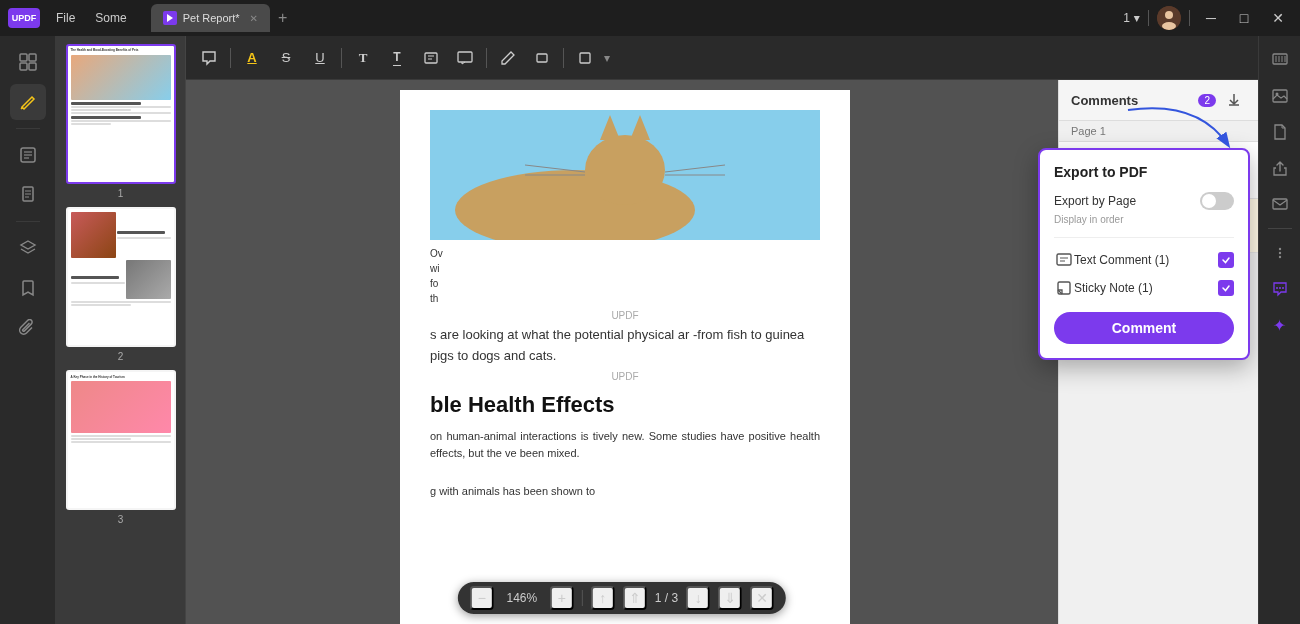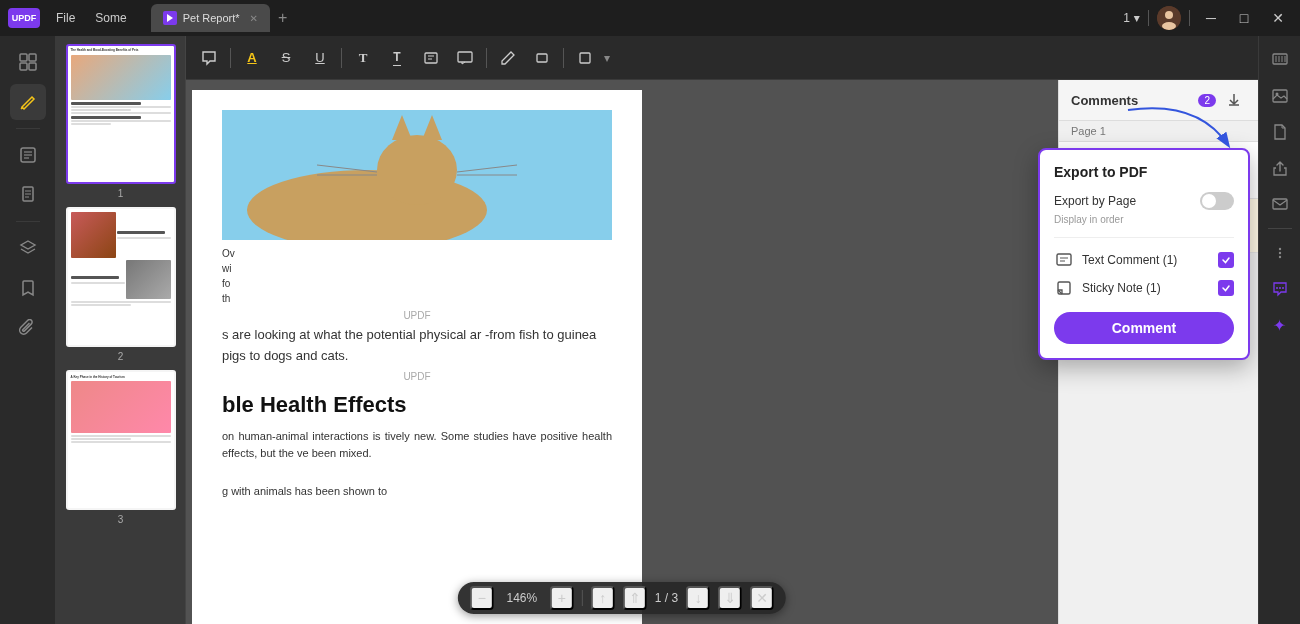--- a/index.html
+++ b/index.html
@@ -44,21 +44,21 @@
     .thumb-num { color: #aaa; font-size: 10px; }
 
     
     .content-area { flex: 1; display: flex; flex-direction: column; position: relative; }
     .toolbar { height: 44px; background: #2a2a2a; border-bottom: 1px solid #3a3a3a; display: flex; align-items: center; padding: 0 8px; gap: 4px; }
     .tb-btn { width: 30px; height: 30px; display: flex; align-items: center; justify-content: center; border-radius: 4px; cursor: pointer; color: #ccc; font-size: 14px; border: none; background: transparent; }
     .tb-sep { width: 1px; height: 20px; background: #555; margin: 0 2px; }
 
     
     .doc-area { flex: 1; background: #525252; overflow: hidden; position: relative; }
-    .doc-page { position: absolute; top: 0; left: 0; right: 0; bottom: 0; display: flex; align-items: flex-start; overflow: hidden; padding-left: 6px; }
+    .doc-page { position: absolute; top: 0; left: 0; right: 0; bottom: 0; display: flex; align-items: flex-start; justify-content: center; overflow: hidden; padding-left: 6px; }
     .doc-content { width: 450px; background: white; min-height: 600px; padding: 20px 30px; position: relative; margin-top: 10px; }
     .doc-heading { font-size: 22px; font-weight: bold; color: #111; margin: 10px 0; }
     .doc-para { font-size: 11px; line-height: 1.6; color: #333; text-align: justify; }
     .updf-watermark { color: #aaa; font-size: 10px; text-align: center; margin: 4px 0; }
 
     
     .comments-panel { width: 200px; background: #f0f0f0; border-left: 1px solid #ddd; display: flex; flex-direction: column; }
     .comments-header { padding: 8px 12px; border-bottom: 1px solid #ddd; display: flex; align-items: center; justify-content: space-between; background: #f5f5f5; }
     .comments-title { font-size: 13px; font-weight: 600; color: #333; }
     .comments-count-badge { background: #7c3aed; color: white; border-radius: 10px; font-size: 10px; padding: 1px 6px; }
@@ -97,21 +97,21 @@
     }
     .export-popup-title { font-size: 14px; font-weight: 700; color: #222; margin-bottom: 12px; }
     .export-option-row { display: flex; align-items: center; justify-content: space-between; margin-bottom: 4px; gap: 8px; }
     .export-option-label { font-size: 12px; color: #333; font-weight: 500; }
     .toggle { width: 34px; height: 18px; background: #ccc; border-radius: 9px; position: relative; cursor: pointer; flex-shrink: 0; }
     .toggle.off { background: #ccc; }
     .toggle::after { content: ''; position: absolute; top: 2px; left: 2px; width: 14px; height: 14px; background: white; border-radius: 50%; transition: left 0.2s; }
     .export-sublabel { font-size: 10px; color: #999; margin-bottom: 12px; }
     .export-sep { height: 1px; background: #eee; margin: 8px 0; }
     .export-type-row { display: flex; align-items: center; justify-content: space-between; padding: 4px 0; }
-    .export-type-left { display: flex; align-items: center; gap: 8px; }
+    .export-type-left { display: flex; align-items: center; }
     .export-type-icon { width: 20px; height: 20px; display: flex; align-items: center; justify-content: center; color: #555; font-size: 13px; }
     .export-type-name { font-size: 12px; color: #333; }
     .export-checkbox { width: 16px; height: 16px; background: #7c3aed; border-radius: 3px; display: flex; align-items: center; justify-content: center; }
     .export-checkbox svg { width: 10px; height: 10px; }
     .export-btn { width: 100%; background: #7c3aed; color: white; border: none; border-radius: 20px; padding: 8px; font-size: 14px; font-weight: 600; cursor: pointer; margin-top: 10px; }
 
     
     .thumb-page-1 { width: 100%; height: 100%; background: white; padding: 3px; font-size: 4px; color: #333; }
     .thumb-page-img { width: 100%; height: 35%; background: linear-gradient(135deg, #e8a87c, #87CEEB); margin-bottom: 2px; border-radius: 1px; }
     .thumb-line { height: 2px; background: #ddd; margin: 1px 0; border-radius: 1px; }

